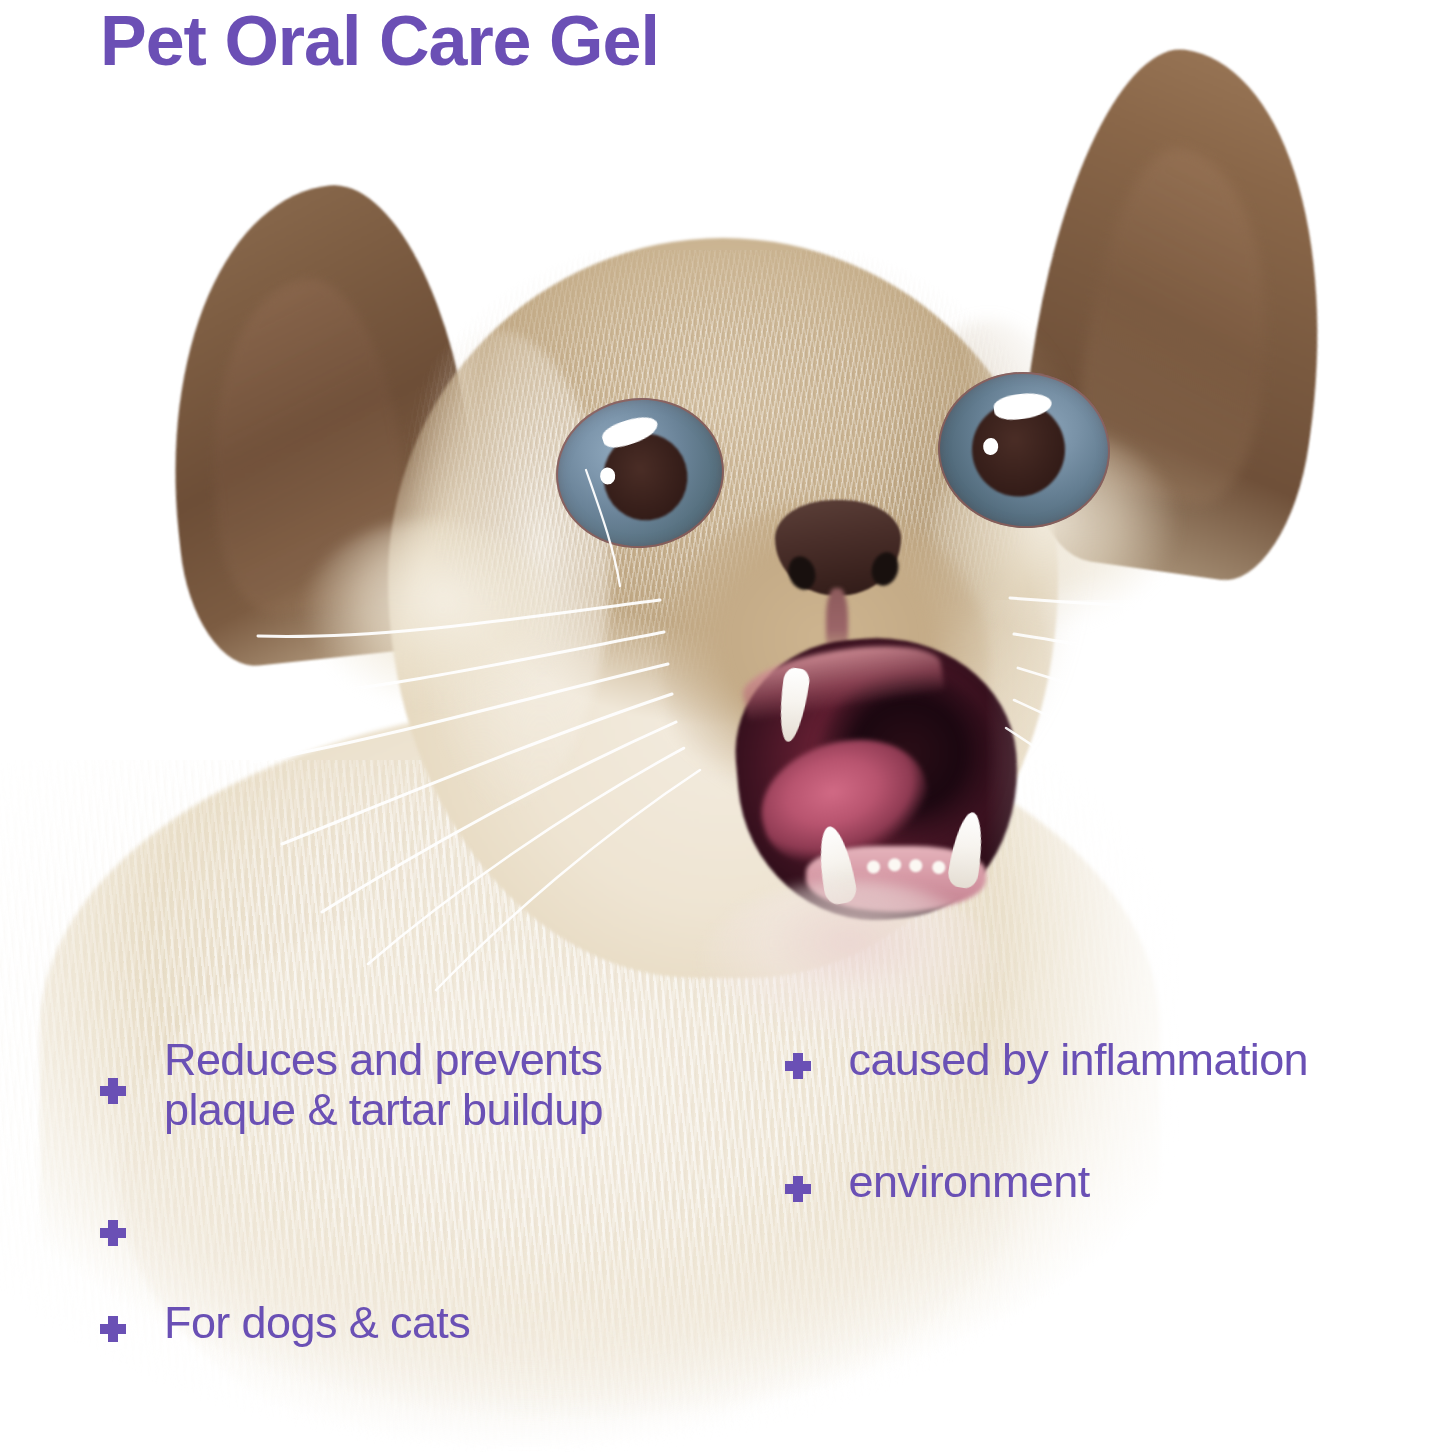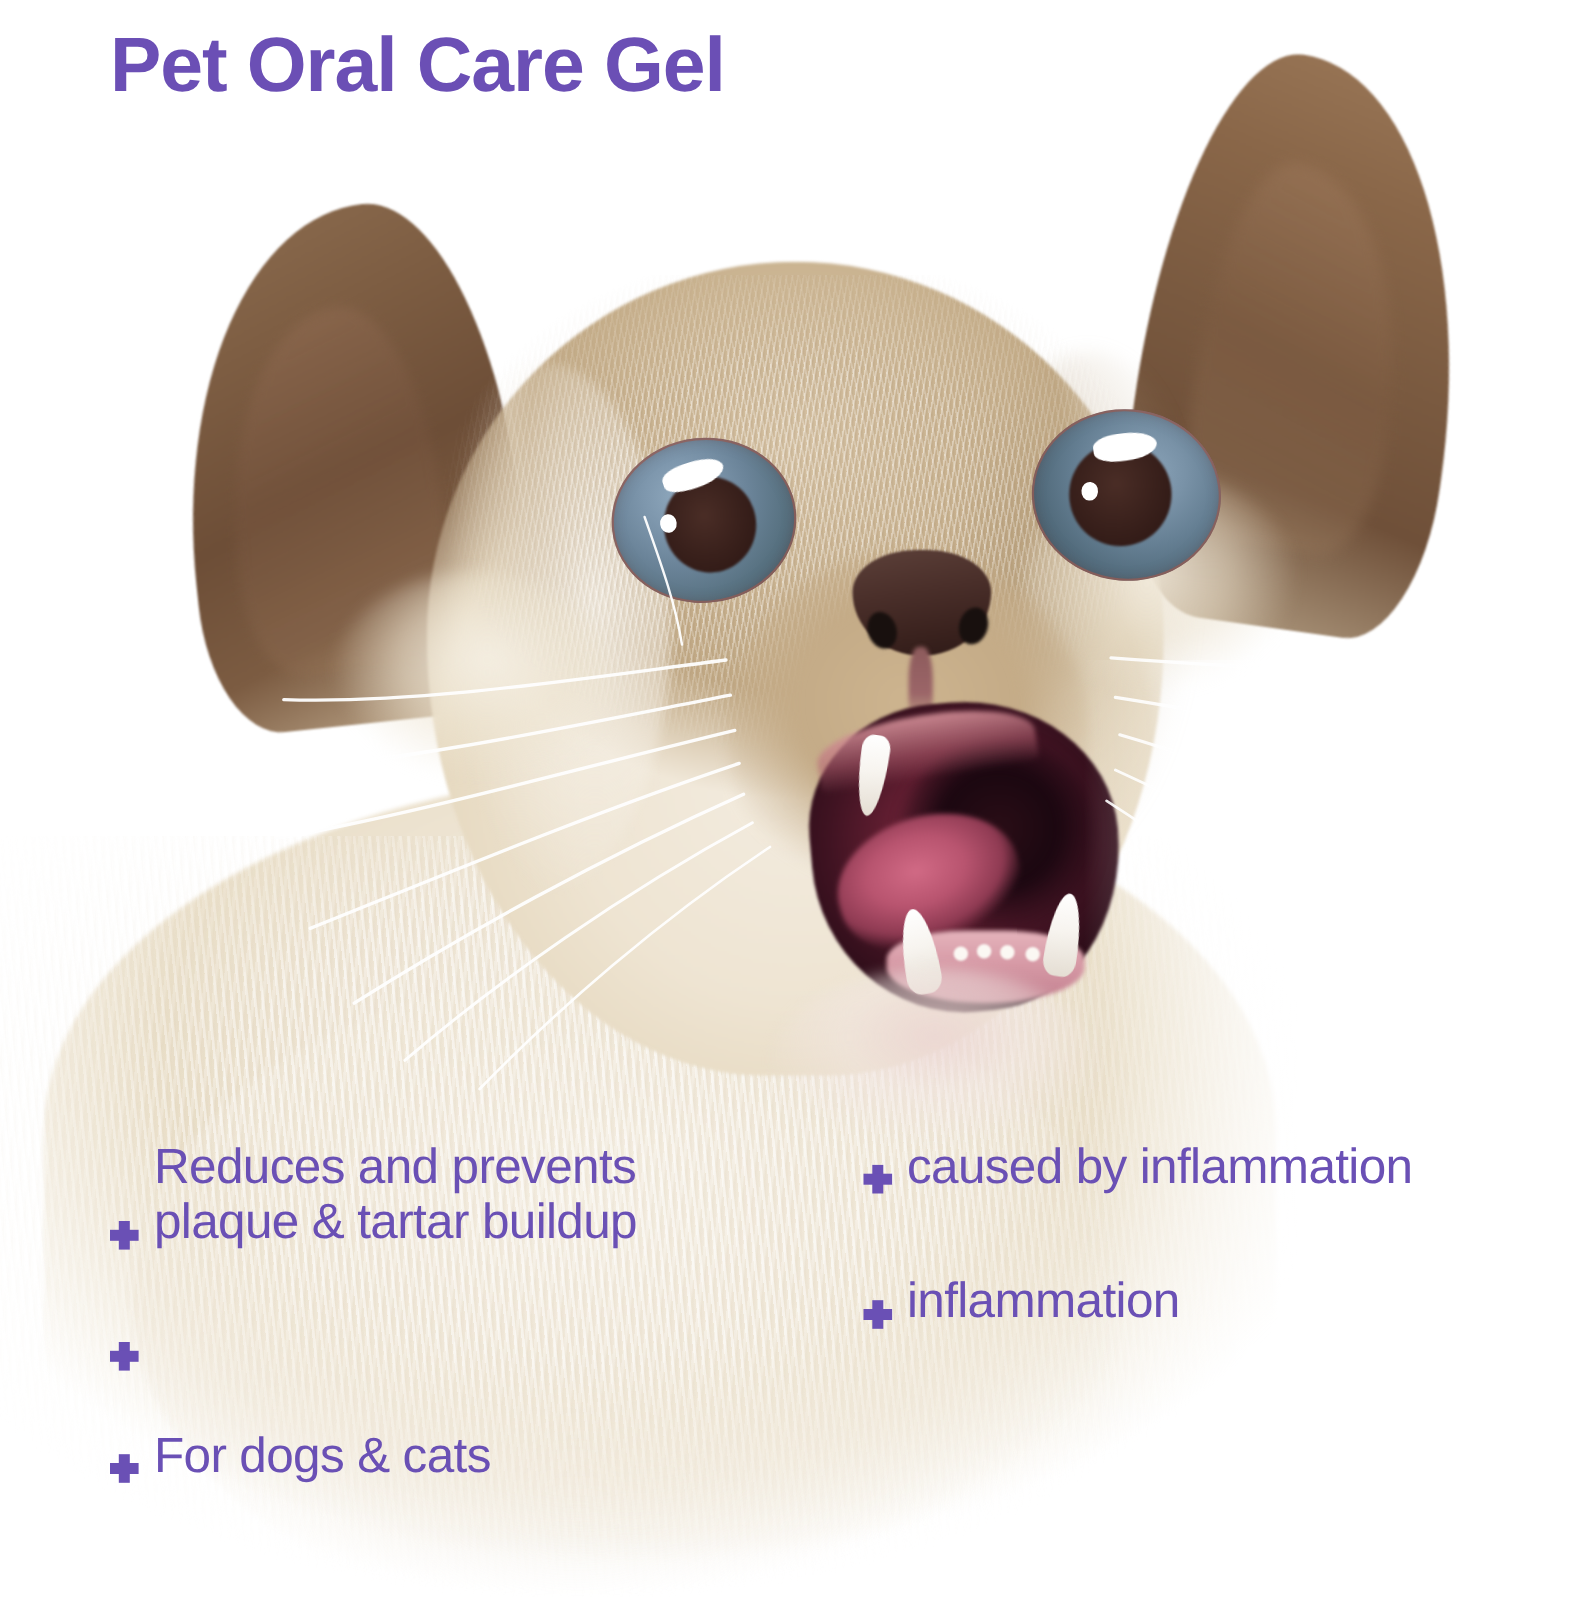--- a/index.html
+++ b/index.html
@@ -342,21 +342,20 @@
   .whiskers { position: absolute; left: 0; top: 0; width: 1445px; height: 1452px; pointer-events: none; }
 
   
   .title {
     position: absolute;
     left: 100px; top: 6px;
     font-size: 70px;
     font-weight: bold;
     letter-spacing: -1px;
     line-height: 1;
-    margin-top: 18px;
   }
   .subtitle {
     position: absolute;
     left: 100px; top: 98px;
     font-size: 56px;
     font-weight: normal;
     letter-spacing: -0.5px;
     line-height: 1;
   }
 
@@ -369,22 +368,23 @@
   }
   .col {
     flex: 0 0 50%;
     box-sizing: border-box;
   }
   .col-left  { padding-left: 100px; padding-right: 20px; }
   .col-right { padding-left: 62px;  padding-right: 0px; }
 
   .benefit {
     display: flex;
-    align-items: flex-end;
+    align-items: center;
     margin-bottom: 62px;
+    gap: 24px;
   }
   .bullet-icon {
     flex: 0 0 auto;
     width: 26px; height: 26px;
     margin-top: 12px;
     margin-right: 14px;
     position: relative;
   }
   .bullet-icon::before,
   .bullet-icon::after {
@@ -519,21 +519,21 @@
       <div class="benefit">
         <span class="bullet-icon" style="color: rgb(106, 80, 181);"></span>
         <span class="benefit-text" style="color: rgb(106, 80, 181);">
           <span class="ln">caused by inflammation</span>
         </span>
       </div>
 
       <div class="benefit">
         <span class="bullet-icon" style="color: rgb(106, 80, 181);"></span>
         <span class="benefit-text" style="color: rgb(106, 80, 181);">
-          <span class="ln">inflammation</span>
+          <span class="ln">environment</span>
         </span>
       </div>
 
     </div>
 
   </div>
 
 </div>
 
 </body></html>

